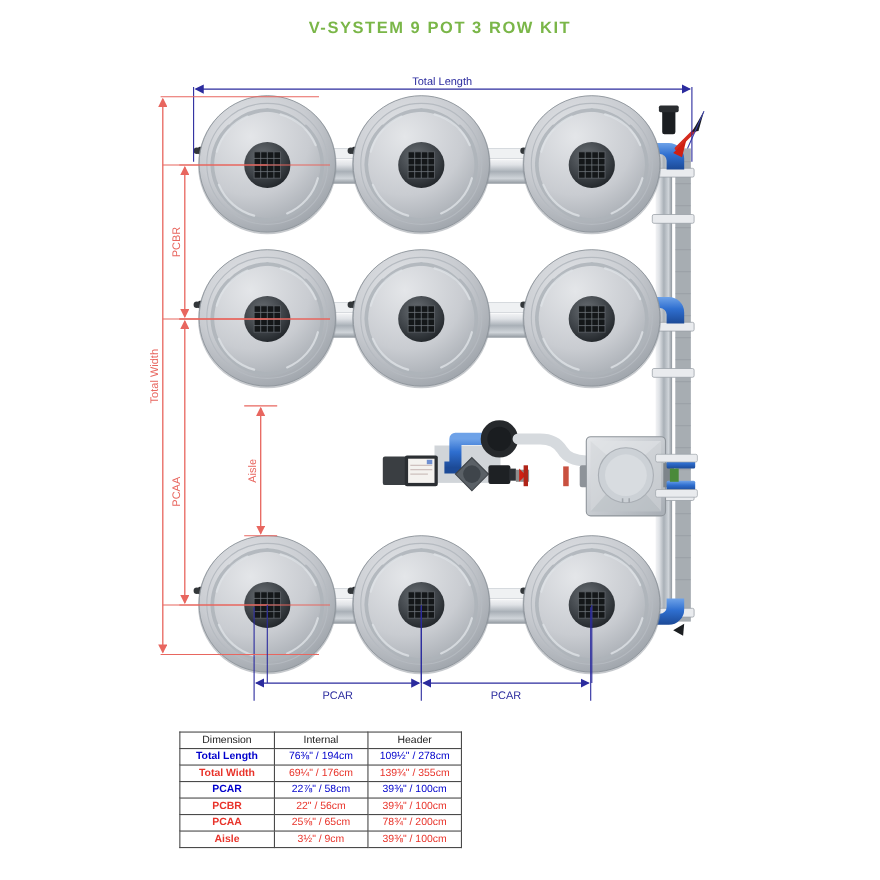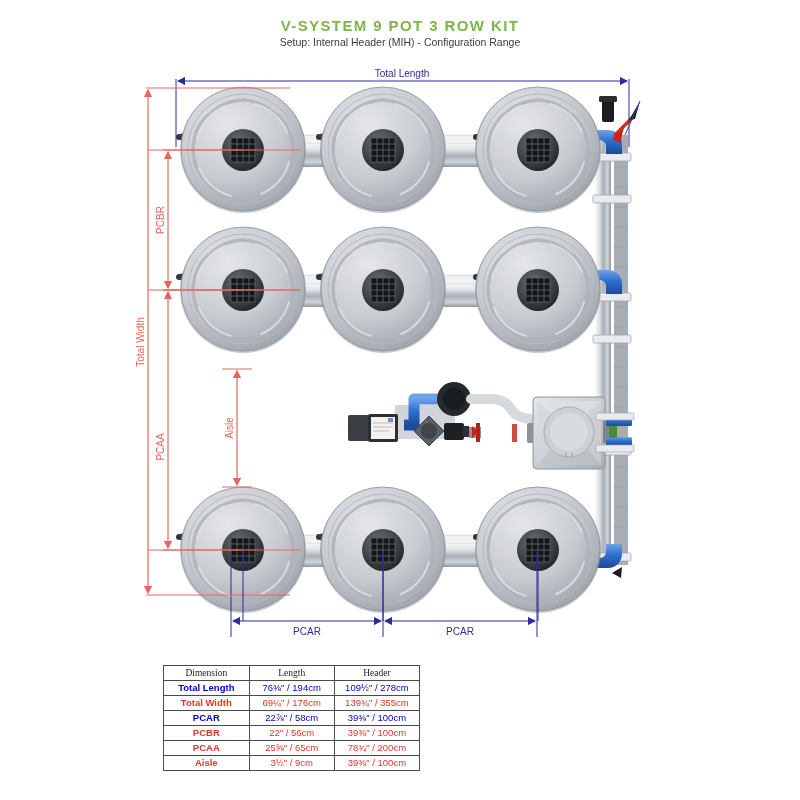--- a/index.html
+++ b/index.html
@@ -15,35 +15,34 @@
             font-size:10.5px;color:#3b3b3b;}
 
   
   #diagram{position:absolute;left:0;top:0;width:800px;height:640px;}
 
   
   .dimtable{position:absolute;left:163px;top:648px;border-collapse:collapse;
             width:257px;}
   .dimtable td{border:1px solid #4a4a4a;height:14px;line-height:14px;
                text-align:center;font-size:9.5px;padding:0 2px;}
-  .dimtable .hdr{color:#222;font-size:9.5px;font-family:Liberation Serif, serif;}
+  .dimtable .hdr{color:#222;font-size:9.5px;}
   .dimtable .lbl{font-weight:bold;font-size:9.5px;}
   .c-blue{color:#0000cc;}
   .c-red{color:#e8332a;}
   .col-a{width:85px;}
   .col-b{width:86px;}
   .col-c{width:86px;}
 </style>
 </head>
 <body>
 
 <div id="stage">
 
   <div class="title">V-SYSTEM 9 POT 3 ROW KIT</div>
-  <div class="subtitle">Setup: Internal Header (MIH) - Configuration Range</div>
 
   <svg id="diagram" viewBox="0 0 800 640">
     <defs>
       <radialGradient id="potGrad" cx="38%" cy="30%" r="78%">
         <stop offset="0%" stop-color="#e4e6e9"></stop>
         <stop offset="55%" stop-color="#c9ccd1"></stop>
         <stop offset="100%" stop-color="#9aa0a7"></stop>
       </radialGradient>
       <linearGradient id="pipeGrad" x1="0" y1="0" x2="0" y2="1">
         <stop offset="0%" stop-color="#f2f3f5"></stop>
@@ -354,21 +353,21 @@
       <line x1="243" y1="533" x2="243" y2="604" stroke="#2b2b9e"></line>
       <line x1="383" y1="533" x2="383" y2="604" stroke="#2b2b9e"></line>
       <line x1="538" y1="533" x2="538" y2="604" stroke="#2b2b9e"></line>
     </g>
   </svg>
 
   <table class="dimtable">
     <tbody>
       <tr>
         <td class="hdr col-a">Dimension</td>
-        <td class="hdr col-b">Length</td>
+        <td class="hdr col-b">Internal</td>
         <td class="hdr col-c">Header</td>
       </tr>
       <tr>
         <td class="lbl c-blue">Total Length</td>
         <td class="c-blue">76⅜" / 194cm</td>
         <td class="c-blue">109½" / 278cm</td>
       </tr>
       <tr>
         <td class="lbl c-red">Total Width</td>
         <td class="c-red">69¼" / 176cm</td>

